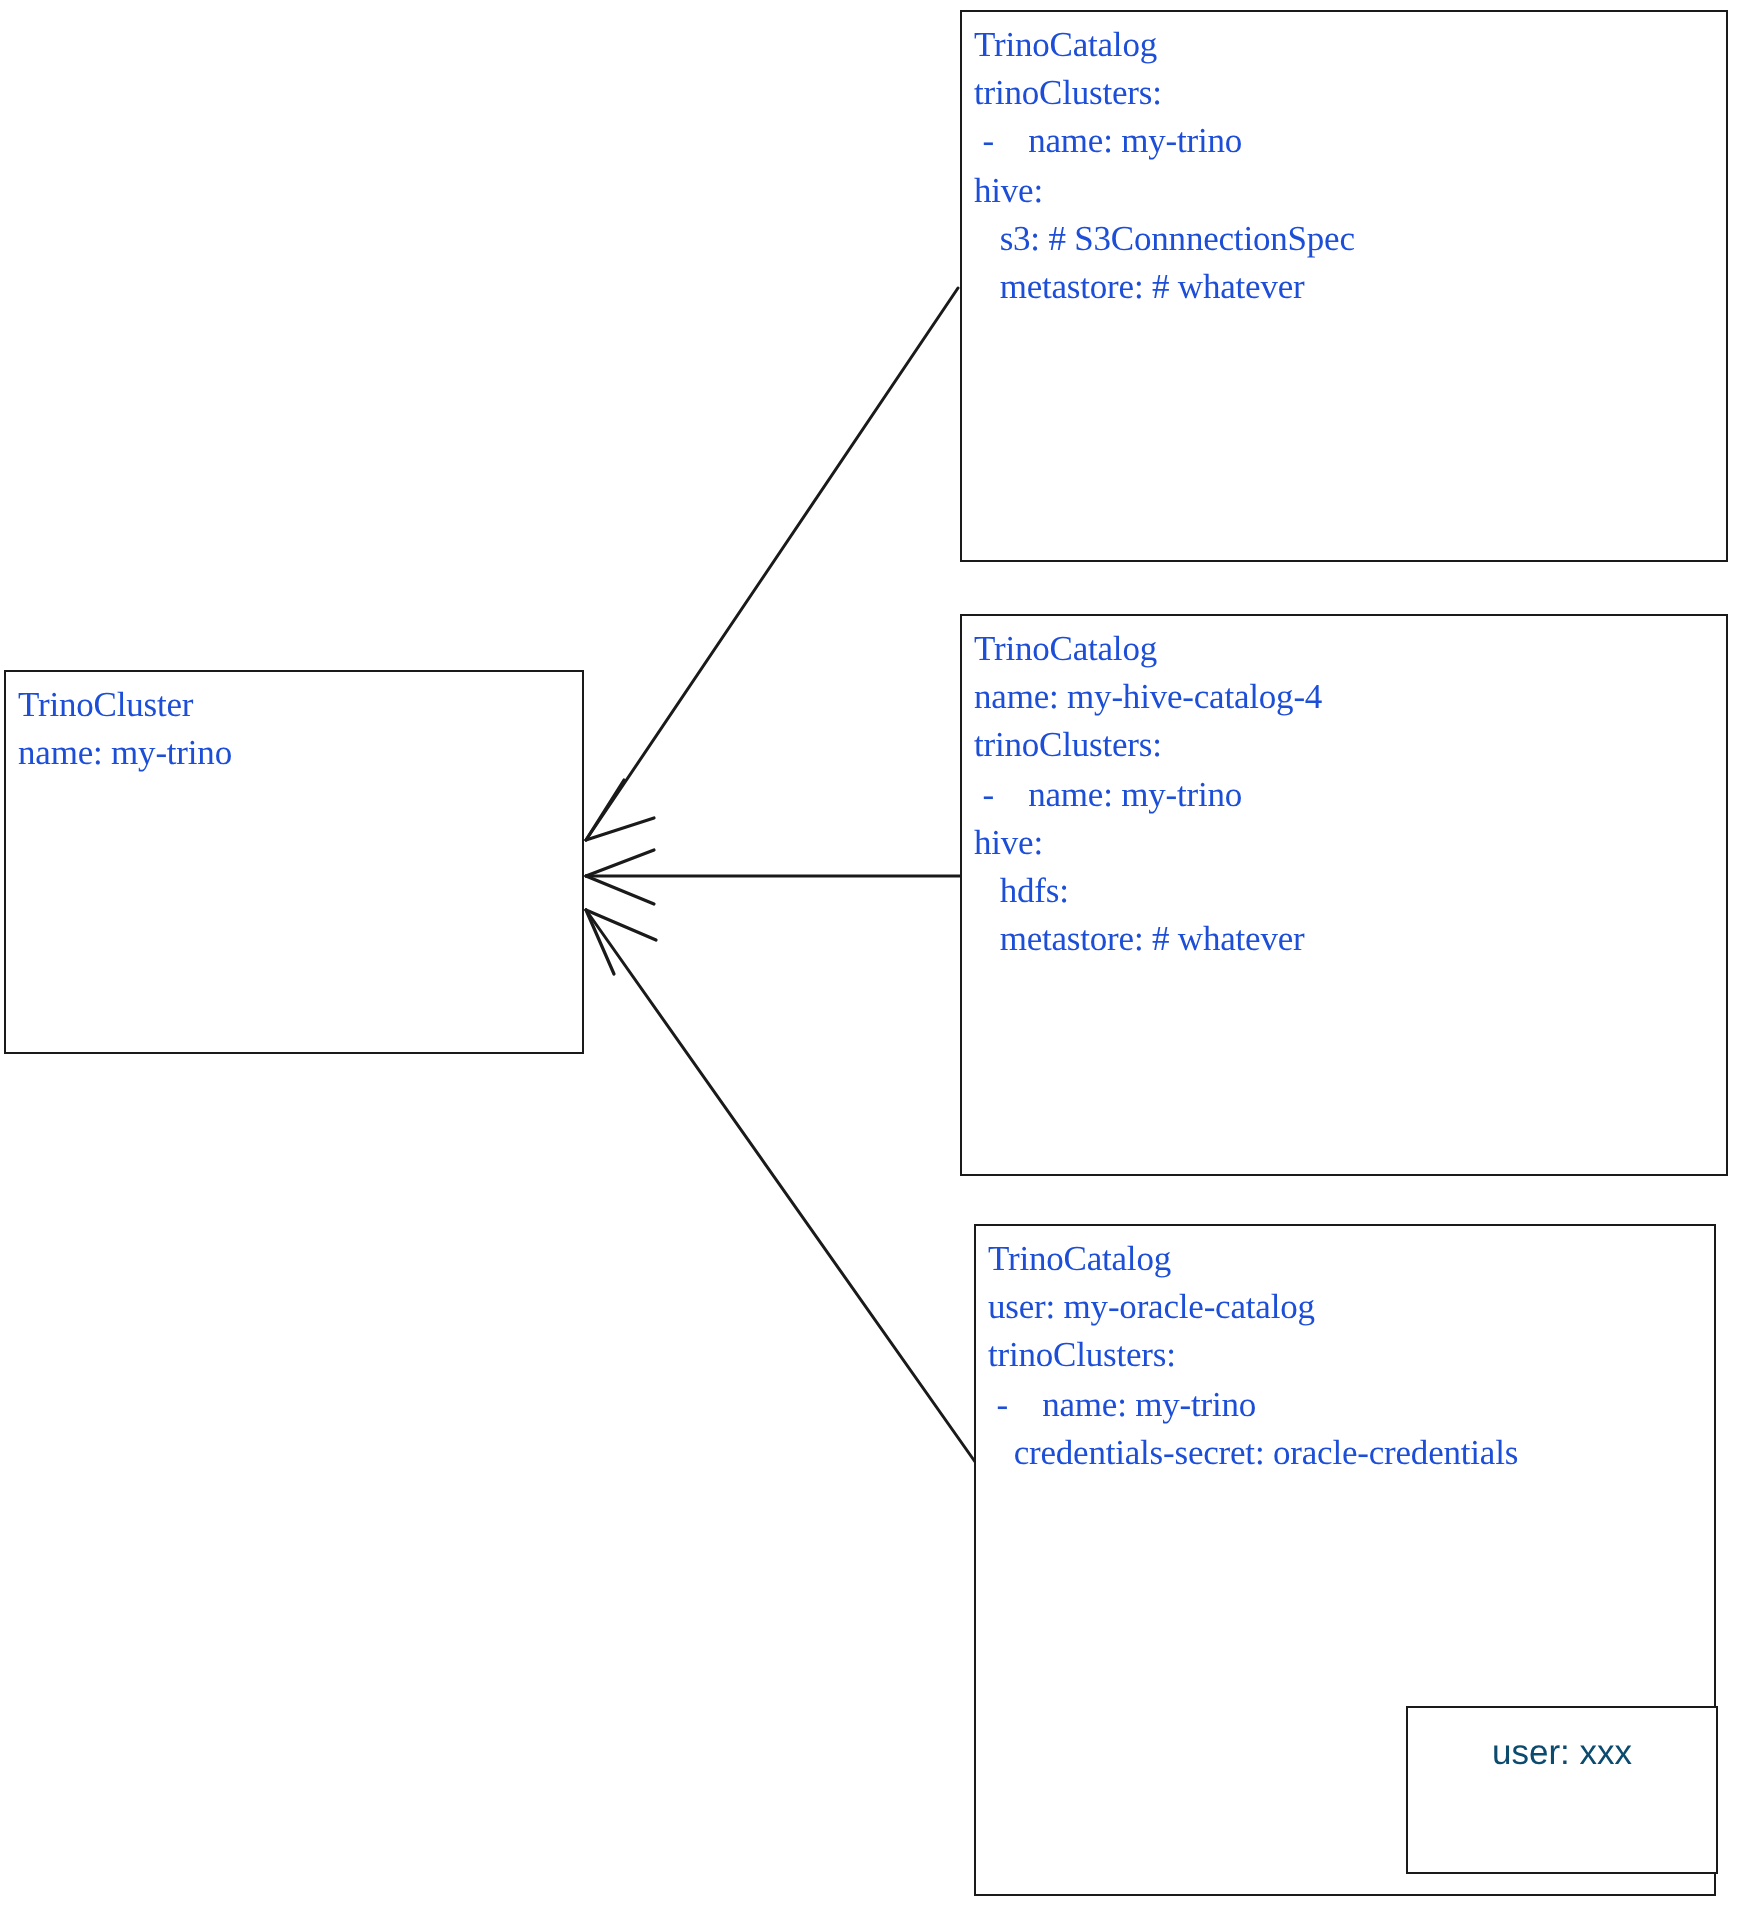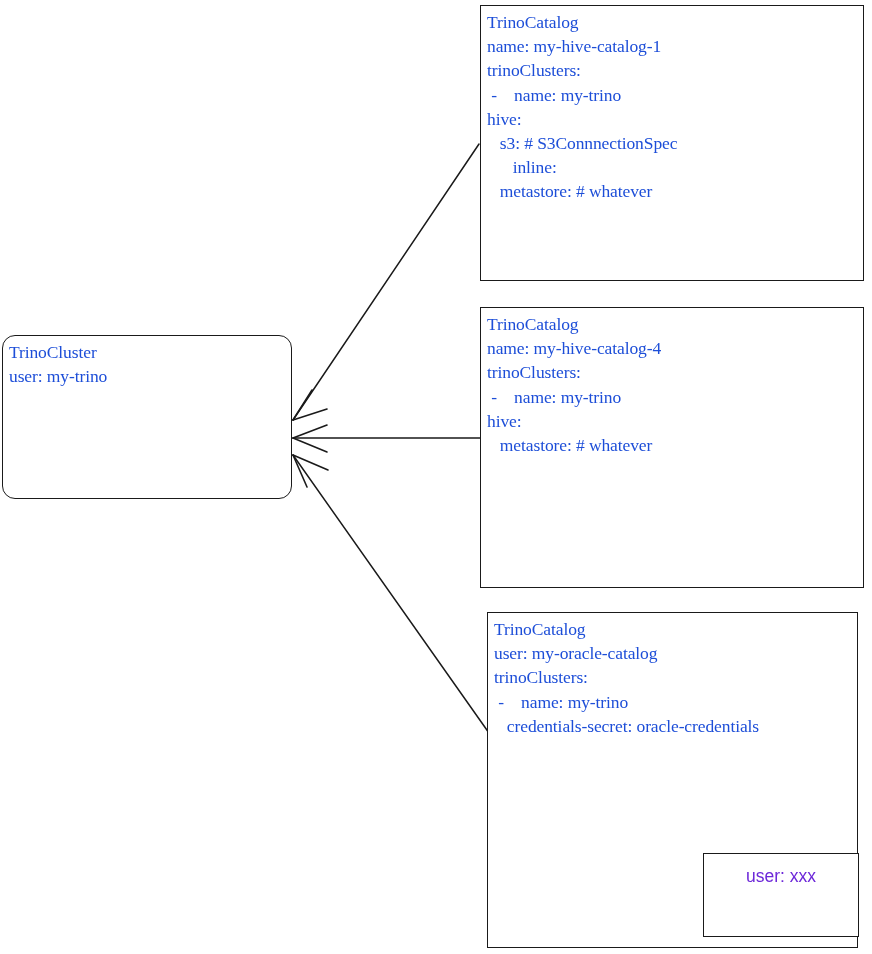--- a/index.html
+++ b/index.html
@@ -56,21 +56,21 @@
     position: absolute;
     left: 0;
     right: 0;
     top: 10px;
     text-align: center;
   }
   .secret-line {
     font-family: "Liberation Sans", sans-serif;
     font-size: 17.5px;
     line-height: 24.2px;
-    color: #6d28d9;
+    color: #0c4a6e;
     white-space: pre;
   }
 </style>
 </head>
 <body>
 
 <div id="canvas">
 
   <svg class="edge-layer" width="872" height="954" viewBox="0 0 872 954">
 
@@ -92,47 +92,46 @@
       <line x1="293" y1="455" x2="307" y2="487" stroke="#1a1a1a" stroke-width="1.6" stroke-linecap="round"></line>
     </g>
 
     <g>
       <line x1="761" y1="814" x2="786" y2="853" stroke="#1a1a1a" stroke-width="1.5" stroke-linecap="round"></line>
       <line x1="786" y1="853" x2="770" y2="822" stroke="#1a1a1a" stroke-width="1.6" stroke-linecap="round"></line>
       <line x1="786" y1="853" x2="779" y2="827" stroke="#1a1a1a" stroke-width="1.6" stroke-linecap="round"></line>
     </g>
   </svg>
 
-  <div class="node" style="left:2px; top:335px; width:290px; height:164px;border-radius:13px;">
+  <div class="node" style="left:2px; top:335px; width:290px; height:192px;">
     <div class="node-body">
       <div class="yaml-line">TrinoCluster</div>
-      <div class="yaml-line">user: my-trino</div>
+      <div class="yaml-line">name: my-trino</div>
     </div>
   </div>
 
   <div class="node" style="left:480px; top:5px; width:384px; height:276px;">
     <div class="node-body">
       <div class="yaml-line">TrinoCatalog</div>
-      <div class="yaml-line">name: my-hive-catalog-1</div>
       <div class="yaml-line">trinoClusters:</div>
       <div class="yaml-line"> -    name: my-trino</div>
       <div class="yaml-line">hive:</div>
       <div class="yaml-line">   s3: # S3ConnnectionSpec</div>
-      <div class="yaml-line">      inline:</div>
       <div class="yaml-line">   metastore: # whatever</div>
     </div>
   </div>
 
   <div class="node" style="left:480px; top:307px; width:384px; height:281px;">
     <div class="node-body">
       <div class="yaml-line">TrinoCatalog</div>
       <div class="yaml-line">name: my-hive-catalog-4</div>
       <div class="yaml-line">trinoClusters:</div>
       <div class="yaml-line"> -    name: my-trino</div>
       <div class="yaml-line">hive:</div>
+      <div class="yaml-line">   hdfs:</div>
       <div class="yaml-line">   metastore: # whatever</div>
     </div>
   </div>
 
   <div class="node" style="left:487px; top:612px; width:371px; height:336px;">
     <div class="node-body">
       <div class="yaml-line">TrinoCatalog</div>
       <div class="yaml-line">user: my-oracle-catalog</div>
       <div class="yaml-line">trinoClusters:</div>
       <div class="yaml-line"> -    name: my-trino</div>

